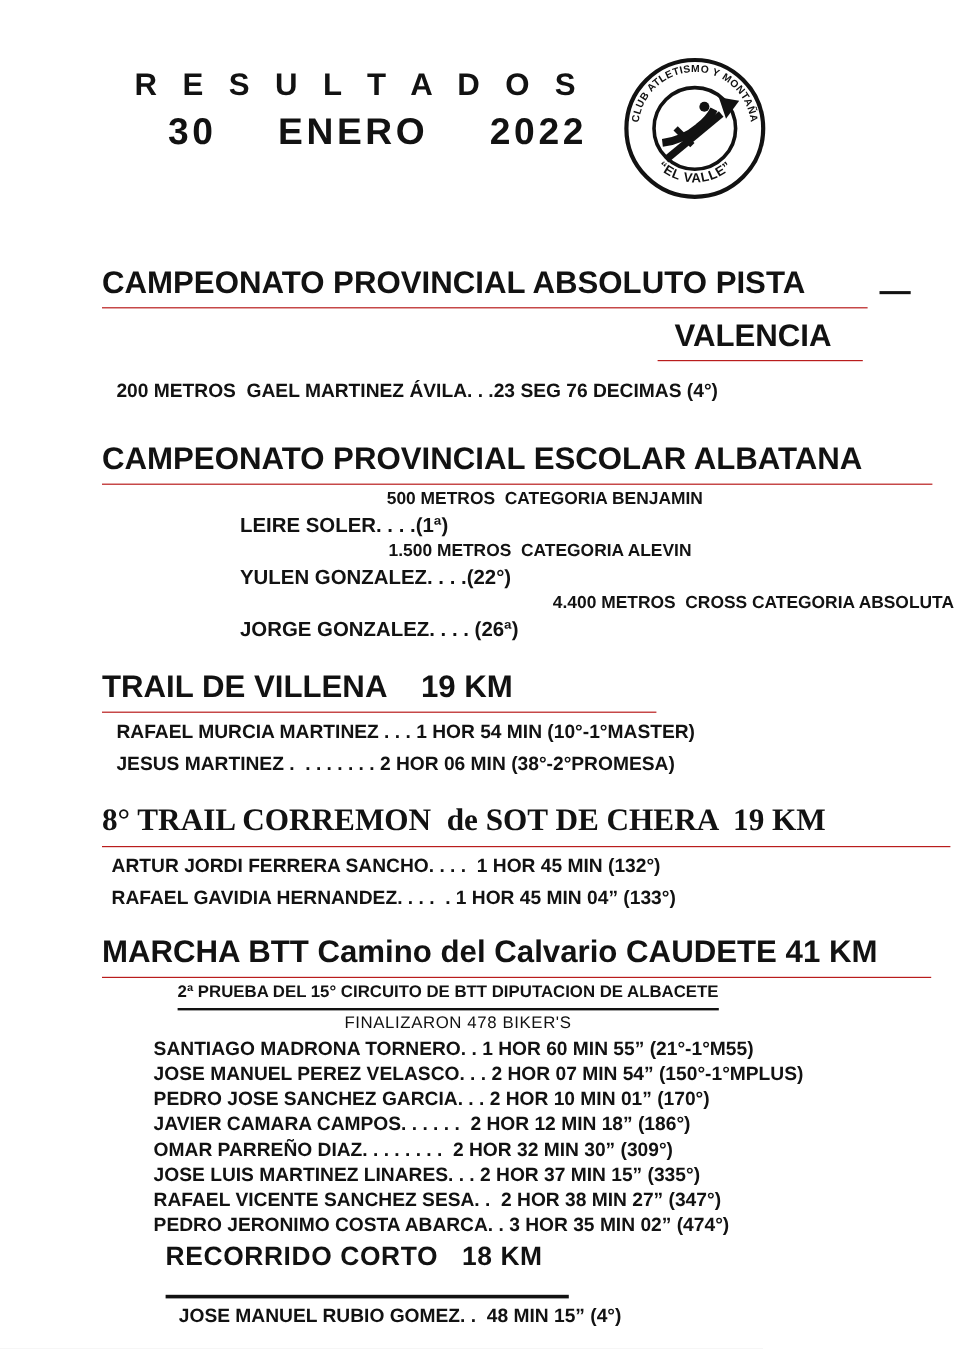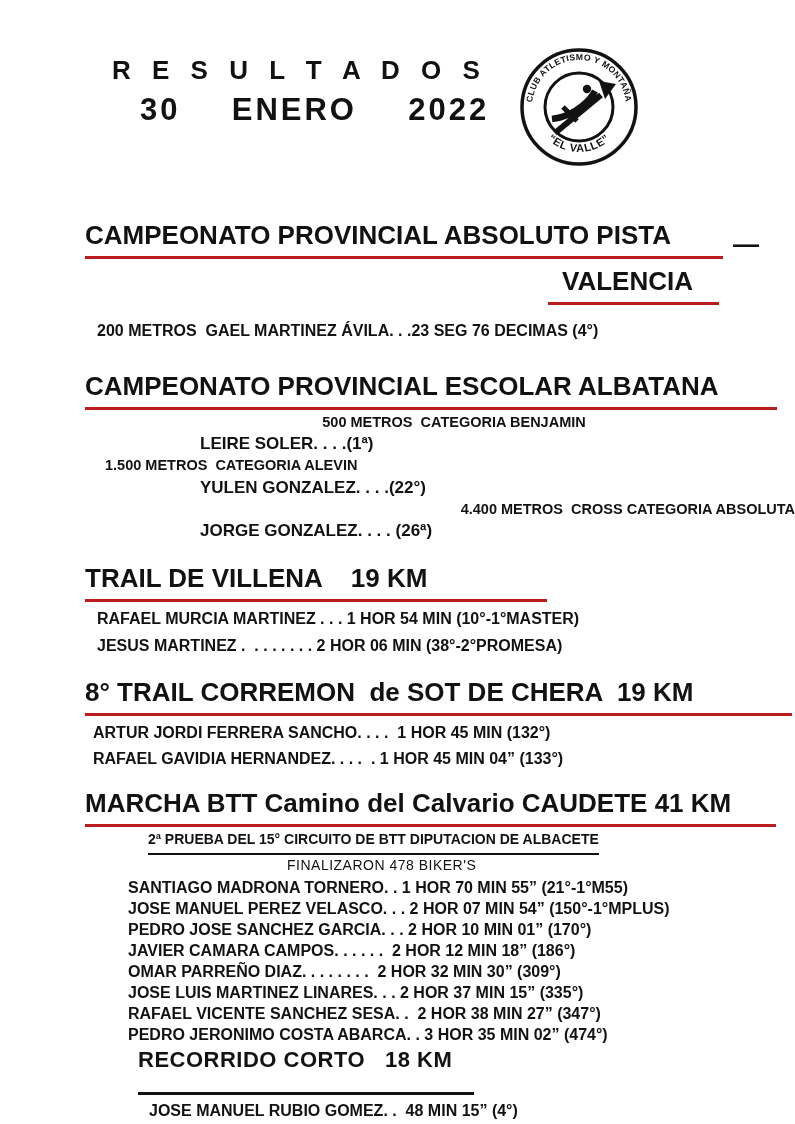--- a/index.html
+++ b/index.html
@@ -15,42 +15,42 @@
   .title-main  { font-size:26px; letter-spacing:7px; line-height:1.15; }
   .title-date  { font-size:31px; letter-spacing:3px; word-spacing:14px; margin:6px 0 0 28px; line-height:1.15; }
 
   
   .logo { position:absolute; left:519px; top:47px; width:120px; height:120px; }
 
   
   .sec { margin-left:85px; }
   .h-row { display:flex; align-items:flex-end; }
   .h-txt { font-size:26px; line-height:30px; white-space:pre; }
-  .u3 { border-bottom:3px solid #b91c1c; padding-bottom:6px; display:inline-block; }
+  .u3 { border-bottom:1px solid #b91c1c; padding-bottom:6px; display:inline-block; }
   .dash { font-size:26px; margin-left:10px; line-height:30px; }
 
   .s1 { margin-top:92px; }
   .s1 .h-txt { padding-right:52px; }
   .valencia-row { margin-top:7px; }
   .valencia-row .u3 { margin-left:463px; padding-left:14px; padding-right:26px; }
   .s1-entry { margin-top:17px; margin-left:12px; font-size:16px; }
 
   .s2 { margin-top:31px; }
   .s2 .h-txt { padding-right:58px; }
   .s2-rows { margin-top:3px; }
   .row-event  { font-size:14.5px; line-height:19.5px; }
   .row-result { font-size:17px;  line-height:24px; margin-left:115px; }
-  .ind-a { margin-left:28px;text-align:center; } .ind-b { margin-left:20px; } .ind-c { margin-left:15px;text-align:right; }
+  .ind-a { margin-left:28px;text-align:center; } .ind-b { margin-left:20px;text-align:center; } .ind-c { margin-left:15px;text-align:right; }
 
   .s3 { margin-top:20px; }
   .s3 .h-txt { padding-right:120px; }
   .s3-entries { margin-top:3px; margin-left:12px; font-size:16px; line-height:27px; }
 
   .s4 { margin-top:18px; }
-  .s4 .h-txt { width:707px; }
+  .s4 .h-txt { width:707px;font-family:Liberation Serif, serif; }
   .s4-entries { margin-top:4px; margin-left:8px; font-size:16px; line-height:26px; }
 
   .s5 { margin-top:16px; }
   .s5 .h-txt { padding-right:45px; }
   .btt-subtitle { margin:3px 0 0 63px; }
   .btt-subtitle span { display:inline-block; font-size:14px; border-bottom:2px solid #121212; padding-bottom:6px; white-space:pre; }
   .btt-note { margin:2px 0 0 202px; font-size:14px; font-weight:500; letter-spacing:0.5px; line-height:16px; }
   .btt-entries { margin:4px 0 0 43px; font-size:16px; line-height:21px; }
   .short-heading { margin:2px 0 0 53px; }
   .short-heading span { display:inline-block; font-size:22px; font-weight:900; letter-spacing:0.5px;
@@ -130,21 +130,21 @@
     </div>
   </div>
 
   <div class="sec s5">
     <span class="h-txt u3">MARCHA BTT Camino del Calvario CAUDETE 41 KM</span>
     <div class="btt-subtitle">
       <span>2ª PRUEBA DEL 15° CIRCUITO DE BTT DIPUTACION DE ALBACETE</span>
     </div>
     <div class="btt-note pre">FINALIZARON 478 BIKER'S</div>
     <div class="btt-entries">
-      <div class="pre">SANTIAGO MADRONA TORNERO. . 1 HOR 70 MIN 55” (21°-1°M55)</div>
+      <div class="pre">SANTIAGO MADRONA TORNERO. . 1 HOR 60 MIN 55” (21°-1°M55)</div>
       <div class="pre">JOSE MANUEL PEREZ VELASCO. . . 2 HOR 07 MIN 54” (150°-1°MPLUS)</div>
       <div class="pre">PEDRO JOSE SANCHEZ GARCIA. . . 2 HOR 10 MIN 01” (170°)</div>
       <div class="pre">JAVIER CAMARA CAMPOS. . . . . .  2 HOR 12 MIN 18” (186°)</div>
       <div class="pre">OMAR PARREÑO DIAZ. . . . . . . .  2 HOR 32 MIN 30” (309°)</div>
       <div class="pre">JOSE LUIS MARTINEZ LINARES. . . 2 HOR 37 MIN 15” (335°)</div>
       <div class="pre">RAFAEL VICENTE SANCHEZ SESA. .  2 HOR 38 MIN 27” (347°)</div>
       <div class="pre">PEDRO JERONIMO COSTA ABARCA. . 3 HOR 35 MIN 02” (474°)</div>
     </div>
     <div class="short-heading">
       <span>RECORRIDO CORTO   18 KM</span>

